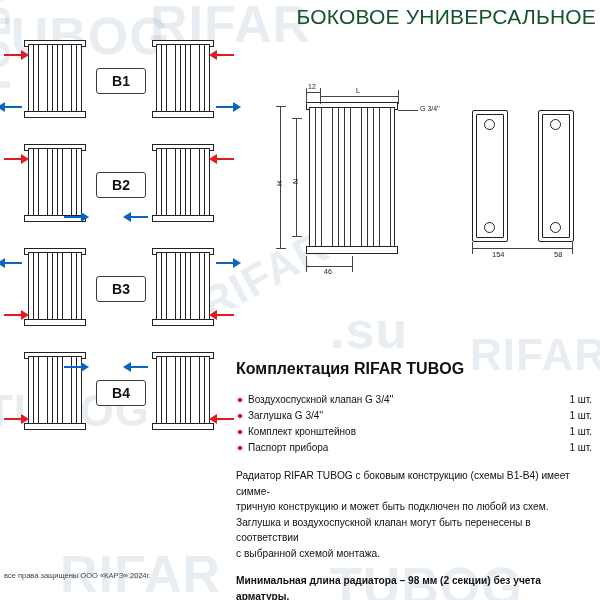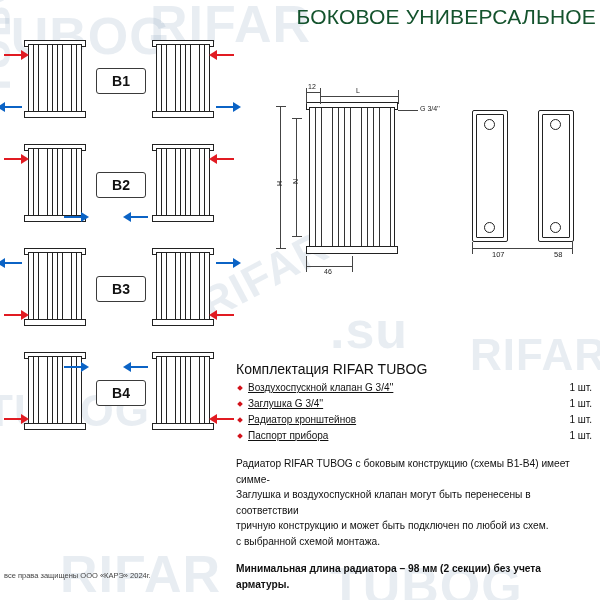--- a/index.html
+++ b/index.html
@@ -181,25 +181,25 @@
     font-size: 7.5px; color: #222;
   }
 
   
   .txtblock {
     position: absolute;
     left: 236px; top: 362px; width: 356px;
     z-index: 2;
   }
   .kit-title {
-    font-size: 14px; font-weight: normal; color: #111;
+    font-size: 16px; font-weight: bold; color: #111;
     line-height: 14px;
   }
   .kit-title .red { color: #d2121a; }
-  .kit-list { margin: 4px 0 0 0; padding: 0; list-style: none; text-decoration: underline; }
+  .kit-list { margin: 16px 0 0 0; padding: 0; list-style: none; }
   .kit-list li {
     position: relative;
     font-size: 10px;
     line-height: 16px;
     padding-left: 12px;
     color: #111;
   }
   .kit-list li::before {
     content: "";
     position: absolute; left: 2px; top: 6px;
@@ -430,53 +430,53 @@
     </div>
     <div class="sec-col" style="left:72px;">
       <div class="inner"></div>
       <div class="dot" style="left:11px; top:8px;"></div>
       <div class="dot" style="left:11px; bottom:8px;"></div>
     </div>
 
     <div class="dim-line dim-h" style="left:6px; top:156px; width:100px; position:absolute;"></div>
     <div class="dim-line dim-v" style="left:6px; top:150px; height:12px; position:absolute;"></div>
     <div class="dim-line dim-v" style="left:106px; top:150px; height:12px; position:absolute;"></div>
-    <div class="sec-dim-txt" style="left:26px; top:158px;">107</div>
+    <div class="sec-dim-txt" style="left:26px; top:158px;">154</div>
     <div class="sec-dim-txt" style="left:88px; top:158px;">58</div>
   </div>
 
   <div class="txtblock">
     <div class="kit-title">
       <div>Комплектация RIFAR TUBOG</div>
     </div>
 
     <ul class="kit-list">
       <li>
         <span>Воздухоспускной клапан G 3/4''</span>
         <span class="qty">1 шт.</span>
       </li>
       <li>
         <span>Заглушка G 3/4''</span>
         <span class="qty">1 шт.</span>
       </li>
       <li>
-        <span>Радиатор кронштейнов</span>
+        <span>Комплект кронштейнов</span>
         <span class="qty">1 шт.</span>
       </li>
       <li>
         <span>Паспорт прибора</span>
         <span class="qty">1 шт.</span>
       </li>
     </ul>
 
 
     <div class="para">
       <div>Радиатор RIFAR TUBOG с боковым конструкцию (схемы B1-B4) имеет симме-</div>
+      <div>тричную конструкцию и может быть подключен по любой из схем.</div>
       <div>Заглушка и воздухоспускной клапан могут быть перенесены в соответствии</div>
-      <div>тричную конструкцию и может быть подключен по любой из схем.</div>
       <div>с выбранной схемой монтажа.</div>
     </div>
 
     <div class="para bold">Минимальная длина радиатора – 98 мм (2 секции) без учета арматуры.</div>
   </div>
 
   <div class="footer">все права защищены ООО «КАРЭ» 2024г.</div>
 
 </div>
 

